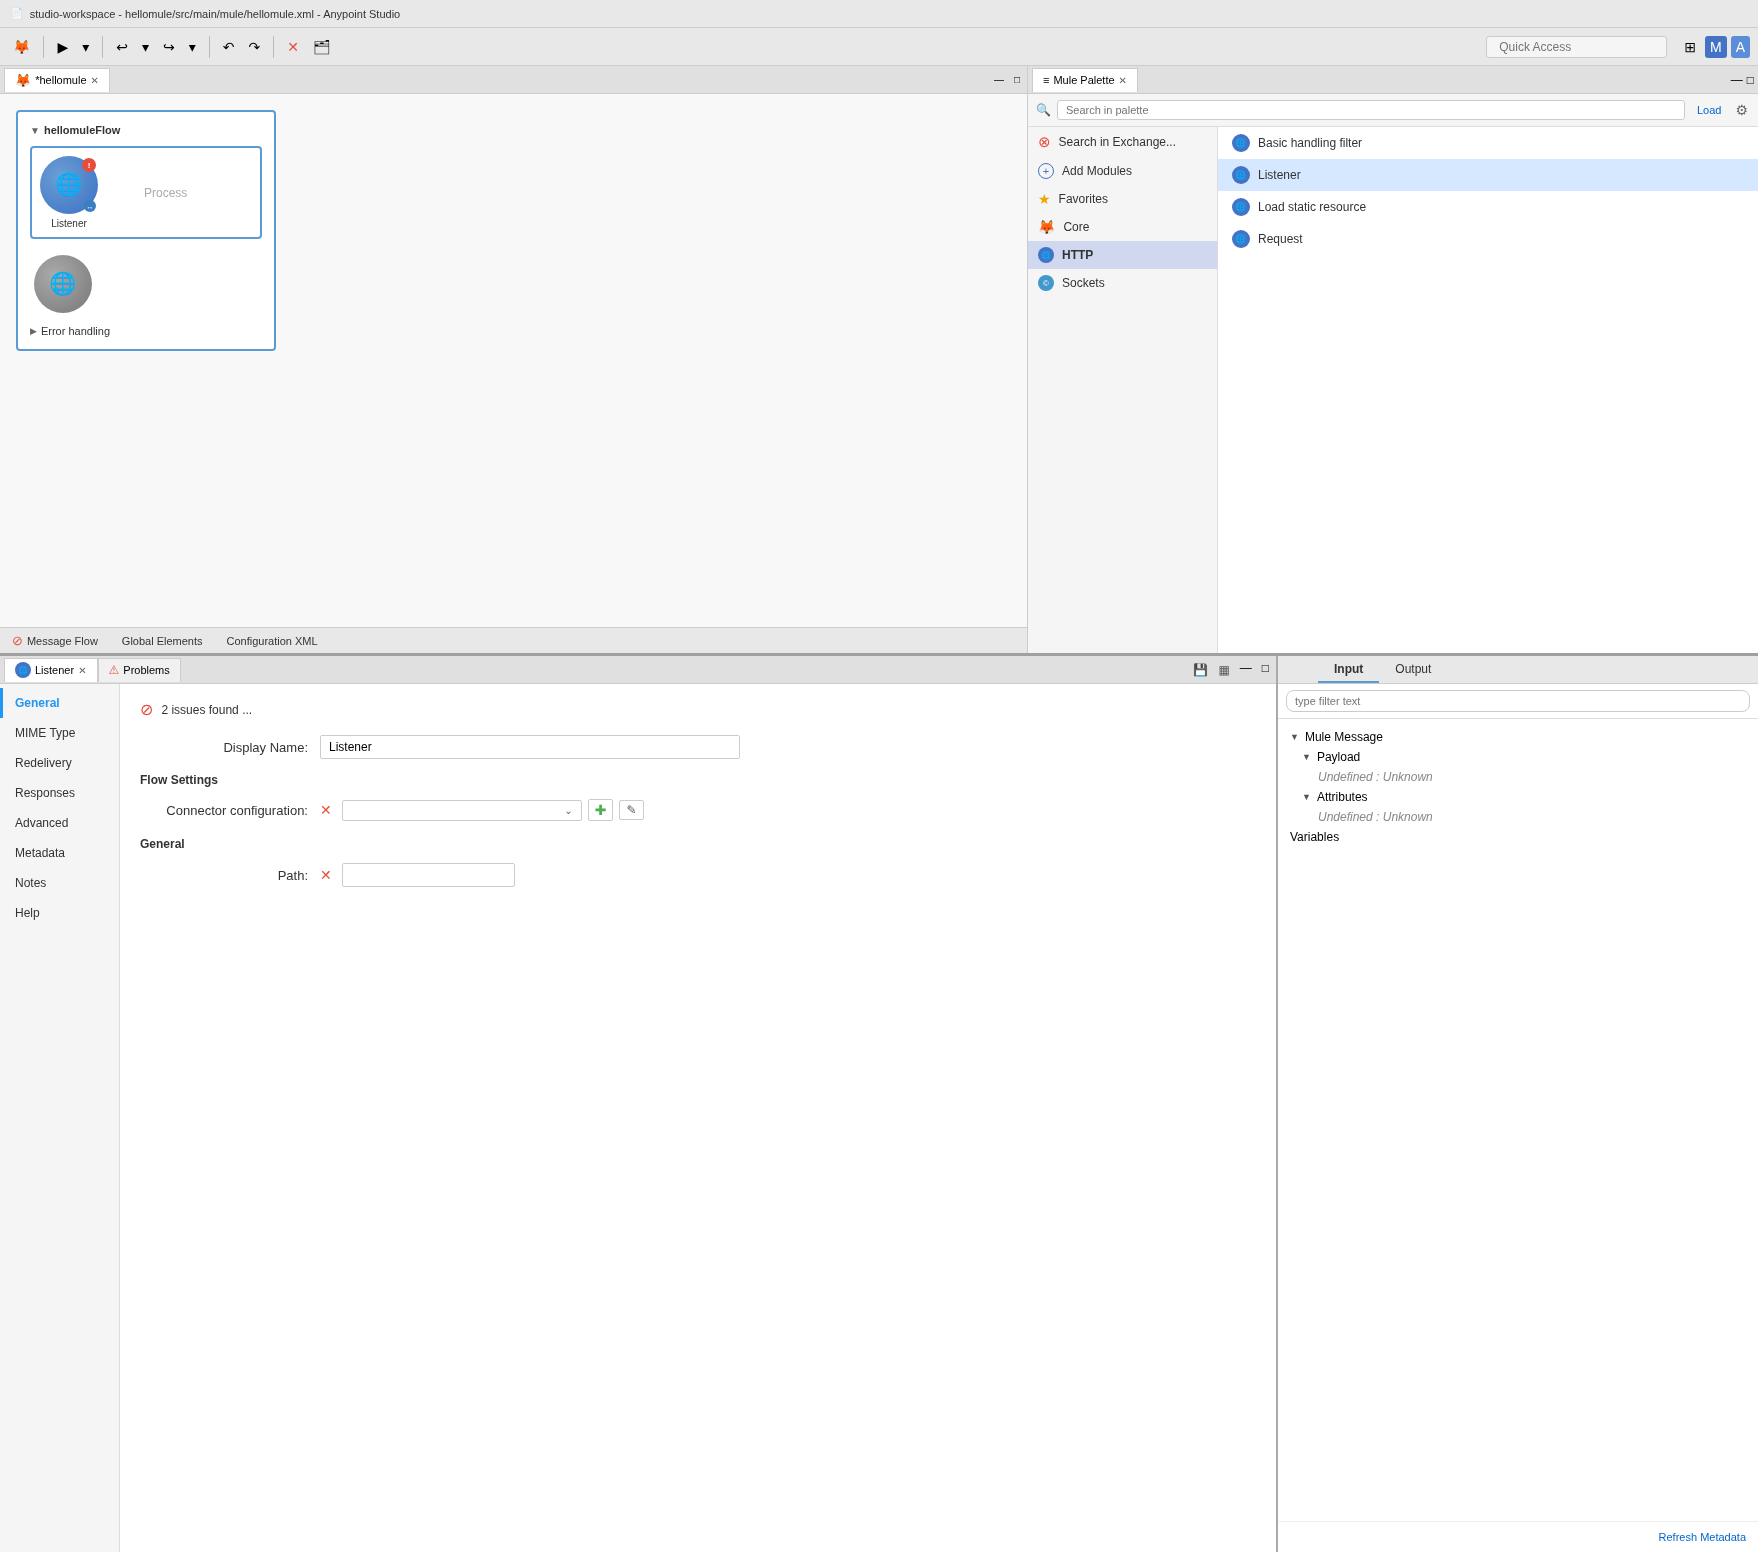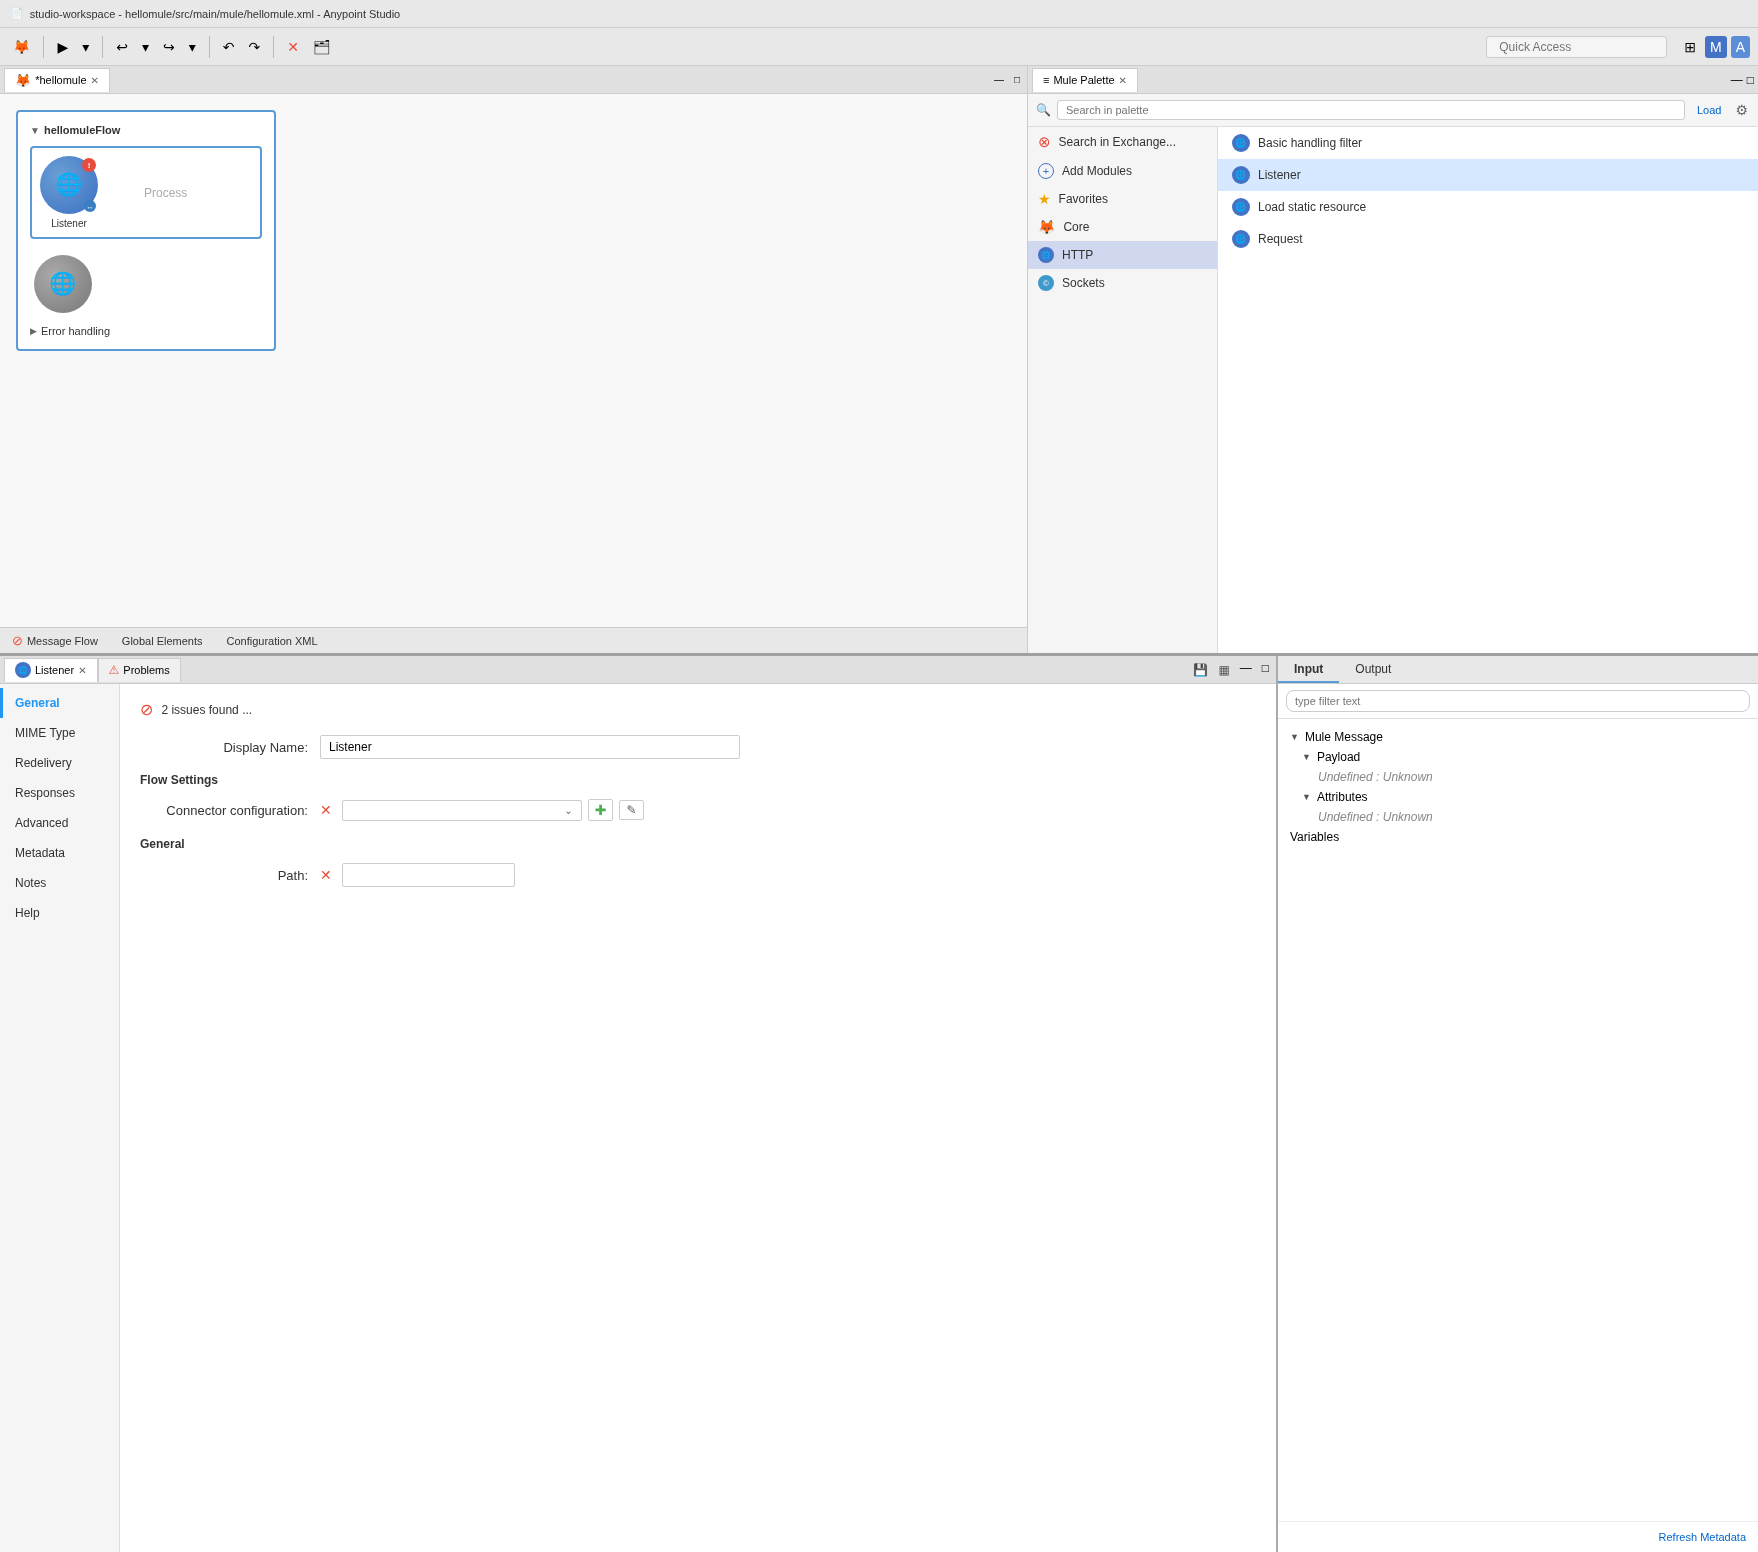--- a/index.html
+++ b/index.html
@@ -117,21 +117,21 @@
     .connector-dropdown-arrow { font-size: 10px; color: #666; }
     .error-x { color: #e74c3c; font-size: 14px; margin-right: 4px; }
     .btn-green { background: none; border: 1px solid #ccc; border-radius: 2px; padding: 2px 6px; cursor: pointer; font-size: 14px; color: #4caf50; }
     .btn-edit { background: none; border: 1px solid #ccc; border-radius: 2px; padding: 2px 6px; cursor: pointer; font-size: 12px; color: #555; }
     
     .path-row { display: flex; align-items: center; gap: 6px; }
     .path-input { flex: 1; border: 1px solid #ccc; border-radius: 2px; padding: 4px 8px; font-size: 12px; background: white; max-width: 380px; }
     
     
     .message-panel { width: 480px; display: flex; flex-direction: column; background: white; }
-    .message-tabs-bar { background: #e8e8e8; border-bottom: 1px solid #ccc; display: flex; height: 28px; }
+    .message-tabs-bar { background: #e8e8e8; border-bottom: 1px solid #ccc; display: flex; height: 28px; padding-left: 40px; }
     .message-tab { padding: 4px 16px; font-size: 12px; cursor: pointer; color: #333; border-bottom: 2px solid transparent; display: flex; align-items: center; }
     .message-tab.active { border-bottom: 2px solid #5b9bd5; font-weight: bold; }
     
     .message-search { padding: 6px 8px; border-bottom: 1px solid #ddd; }
     .message-search-input { width: 100%; border: 1px solid #ccc; border-radius: 8px; padding: 4px 8px; font-size: 11px; background: white; }
     
     .message-tree { padding: 8px 0; overflow-y: auto; flex: 1; }
     .tree-item { padding: 3px 12px; font-size: 12px; display: flex; align-items: center; gap: 4px; cursor: pointer; }
     .tree-arrow { font-size: 9px; color: #555; margin-right: 2px; }
     .tree-indent1 { padding-left: 24px; }
@@ -294,21 +294,21 @@
             <span>Favorites</span>
           </div>
 
           <div class="palette-item">
             <span style="font-size:14px;">🦊</span>
             <span>Core</span>
           </div>
 
           <div class="palette-item selected" style="background:#d0d8f0;">
             <div class="palette-globe-icon-sm">🌐</div>
-            <span style="font-weight:normal;">HTTP</span>
+            <span style="font-weight:bold;">HTTP</span>
           </div>
 
           <div class="palette-item">
             <div class="socket-icon" style="background:#4099cc;color:white;border-radius:50%;width:16px;height:16px;display:flex;align-items:center;justify-content:center;font-size:8px;">©</div>
             <span>Sockets</span>
           </div>
         </div>
 
         <div class="palette-right">
 

